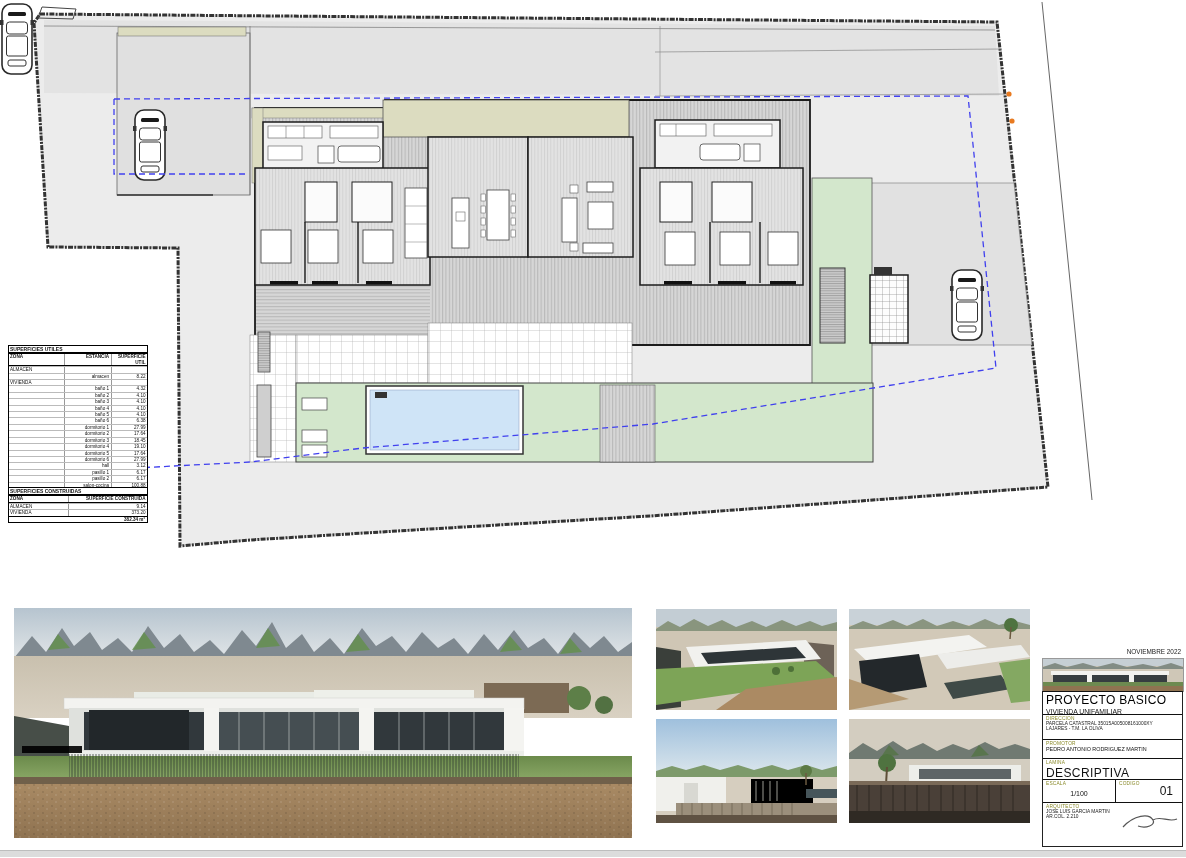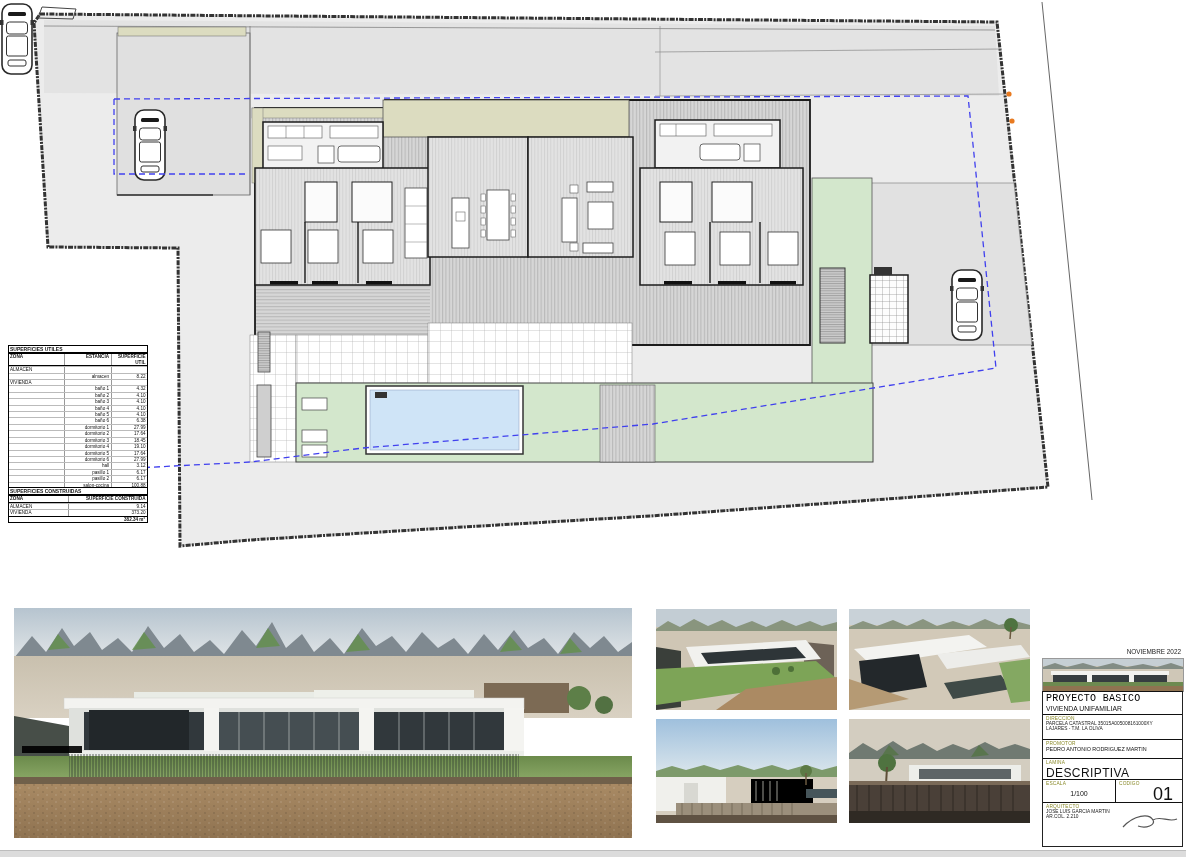--- a/index.html
+++ b/index.html
@@ -18,30 +18,30 @@
   .t-head{font-weight:bold;border-top:0.8px solid #000;border-bottom:0.8px solid #000;}
   .t-total{text-align:right;padding-right:2px;border-top:1px solid #000;font-weight:bold;}
   
   .tb{position:absolute;left:1042px;top:608px;width:141px;height:238px;font-size:5px;}
   .tb .date{position:absolute;top:40px;right:2px;font-size:6.4px;color:#222;}
   .tb .thumb{position:absolute;top:50px;left:0;width:140px;height:32px;border:0.5px solid #999;}
   .tb-body{position:absolute;top:83px;left:0;width:139px;height:154px;
            border:1px solid #222;border-top:1.5px solid #111;}
   .tb-sec{border-bottom:1.2px solid #111;padding:1px 3px;position:relative;}
   .lab{color:#8a8a2a;font-size:4.8px;letter-spacing:0.2px;}
-  .big-title{font-size:10px;letter-spacing:0.3px;color:#000;font-family:Liberation Mono, monospace;}
+  .big-title{font-size:12px;letter-spacing:0.3px;color:#000;}
   .sub-title{font-size:6.8px;margin-top:1px;}
   .val-s{font-size:4.8px;color:#222;}
   .val-m{font-size:5.4px;color:#111;}
   .lamina-v{font-size:12px;letter-spacing:0.4px;margin-top:1px;}
   .row2{display:flex;}
   .cell-esc{width:66px;border-right:1.2px solid #111;padding:1px 3px;height:20px;}
   .cell-cod{flex:1;padding:1px 3px;height:20px;position:relative;}
   .escala-v{font-size:7px;text-align:center;margin-top:4px;}
-  .codigo-v{font-size:18px;text-align:right;padding-right:6px;margin-top:-2px;}
+  .codigo-v{font-size:12px;text-align:right;padding-right:6px;margin-top:-2px;}
   .arq{height:30px;border-bottom:none;}
   .sig{position:absolute;right:3px;top:8px;}
   .pagebar{position:absolute;left:0;top:850px;width:1186px;height:6px;
            background:#dcdcdc;border-top:1px solid #bdbdbd;}
 </style>
 </head>
 <body>
 
 <svg class="abs" style="left:0;top:0" width="1186" height="575" viewBox="0 0 1186 575">
   <defs>

